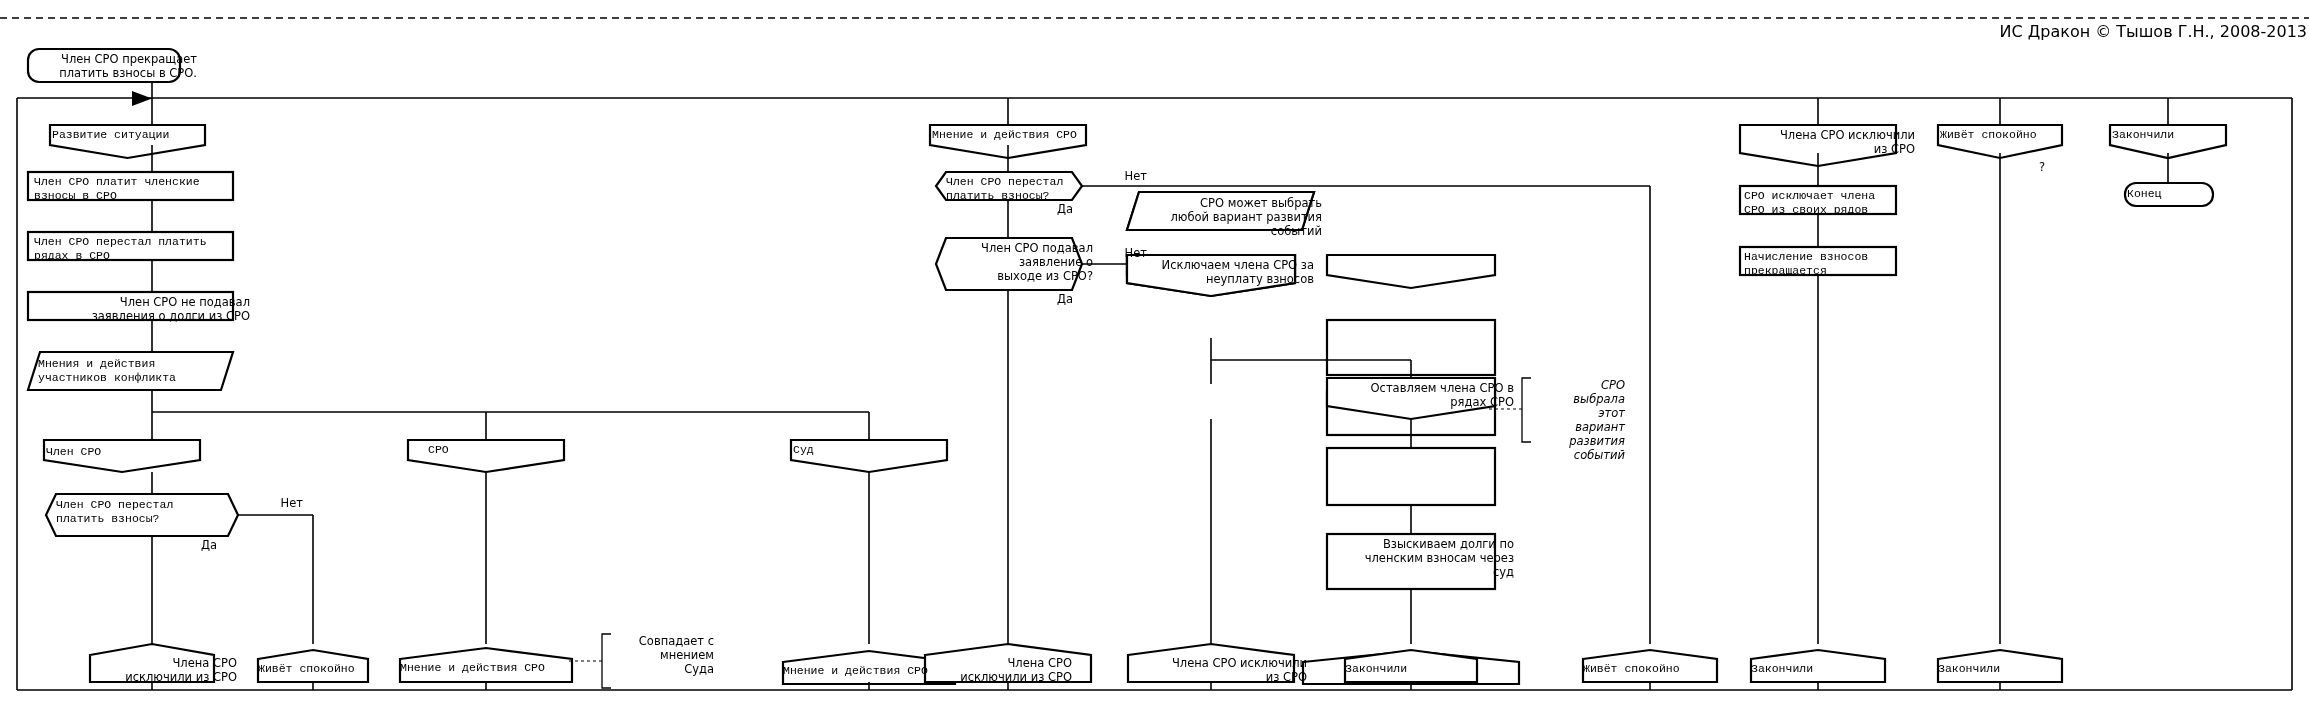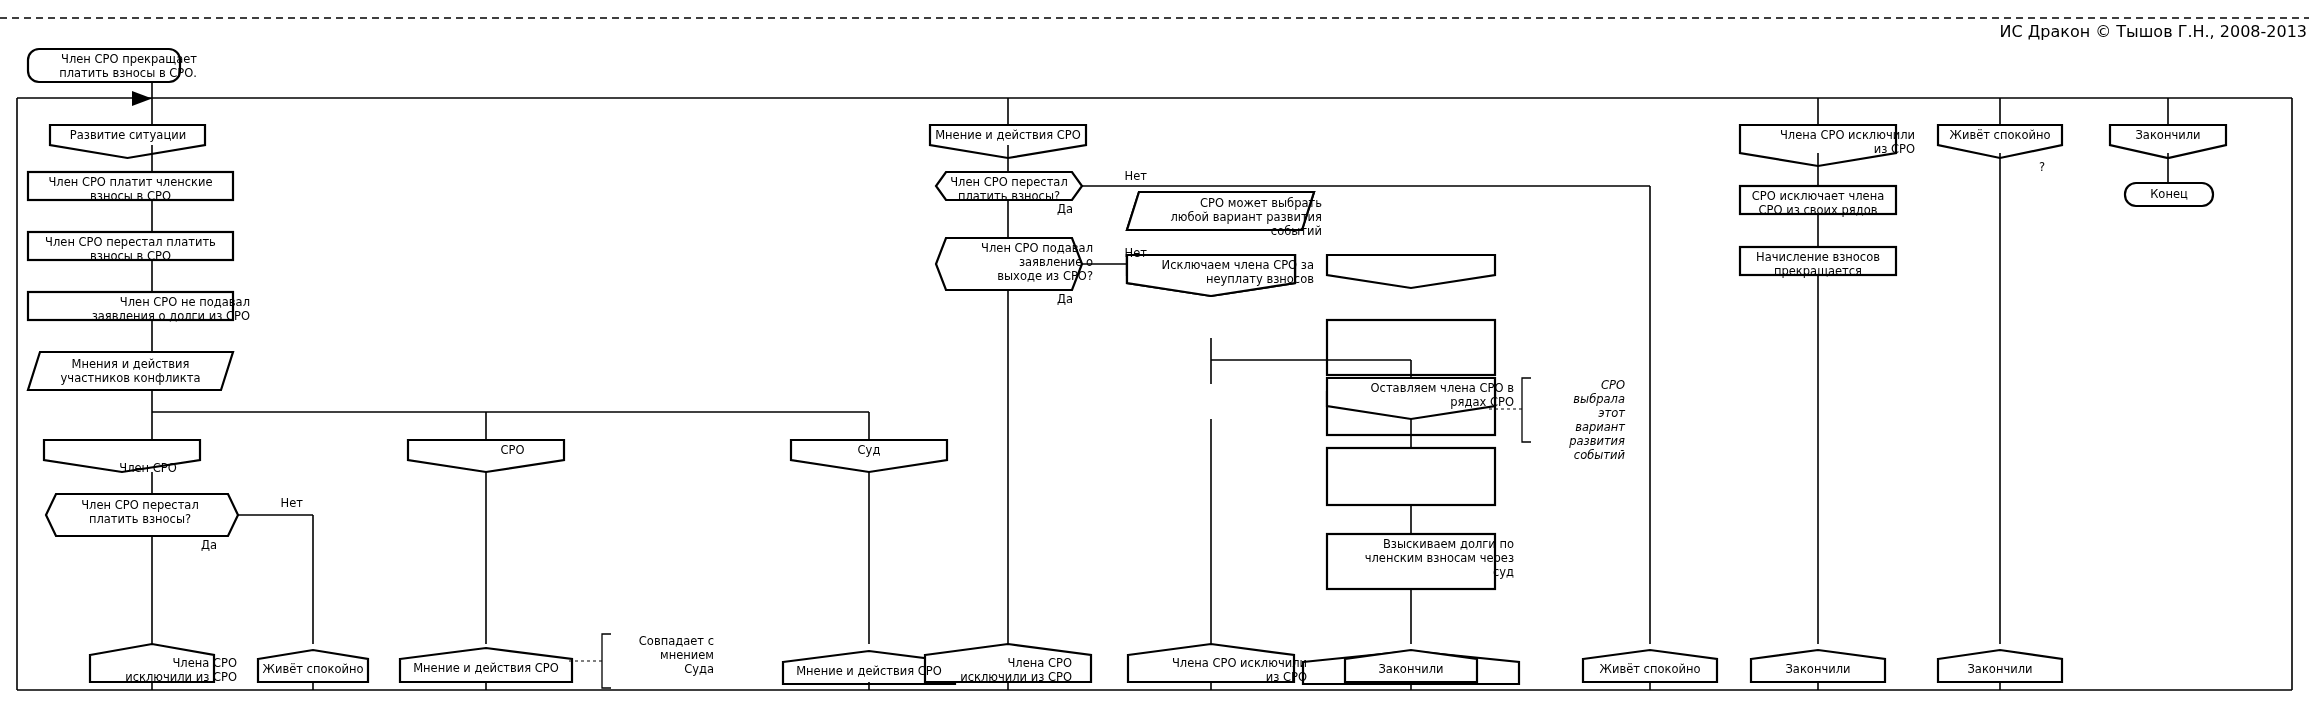--- a/index.html
+++ b/index.html
@@ -2,21 +2,21 @@
 <html><head>
 <meta charset="utf-8">
 <style>
   html,body{margin:0;padding:0;background:#ffffff;}
   body{width:2309px;height:718px;position:relative;overflow:hidden;
        font-family:"DejaVu Sans","Liberation Sans",sans-serif;}
   #canvas{position:absolute;left:0;top:0;width:2309px;height:718px;}
   svg.layer{position:absolute;left:0;top:0;width:2309px;height:718px;pointer-events:none;}
   .lbl{position:absolute;box-sizing:border-box;color:#000;font-size:11.5px;line-height:14px;
        white-space:pre-wrap;pointer-events:none;}
-  .center{text-align:center;}
+  .center{text-align:left;font-family:Liberation Mono, monospace;}
   .left{text-align:right;margin-left:21px;}
   .credit{position:absolute;font-size:16px;color:#000;right:2px;top:22px;}
 </style>
 </head>
 <body>
 
 <div id="canvas">
 
   <svg class="layer" viewBox="0 0 2309 718">
     <g fill="none" stroke="#000" stroke-width="1.6" shape-rendering="geometricPrecision">
@@ -187,25 +187,25 @@
       <path d="M1127 255 H1295 V283 L1211 296 L1127 283 Z" fill="#fff"></path>
     </g>
   </svg>
 
   <div class="credit">ИС Дракон © Тышов Г.Н., 2008-2013</div>
 
   <div class="lbl left" style="left:36px;top:52px;width:140px;">Член СРО прекращает платить взносы в СРО.</div>
 
   <div class="lbl center" style="left:52px;top:128px;width:152px;">Развитие ситуации</div>
   <div class="lbl center" style="left:34px;top:175px;width:193px;">Член СРО платит членские взносы в СРО</div>
-  <div class="lbl center" style="left:34px;top:235px;width:193px;">Член СРО перестал платить взносы в СРО</div>
+  <div class="lbl center" style="left:34px;top:235px;width:193px;">Член СРО перестал платить рядах в СРО</div>
   <div class="lbl left" style="left:36px;top:295px;width:193px;">Член СРО не подавал заявления о долги из СРО</div>
   <div class="lbl center" style="left:38px;top:357px;width:185px;">Мнения и действия участников конфликта</div>
 
-  <div class="lbl center" style="left:46px;top:461px;width:152px;margin-left:26px;">Член СРО</div>
+  <div class="lbl center" style="left:46px;top:445px;width:152px;">Член СРО</div>
   <div class="lbl center" style="left:428px;top:443px;width:169px;">СРО</div>
   <div class="lbl center" style="left:793px;top:443px;width:152px;">Суд</div>
 
   <div class="lbl center" style="left:56px;top:498px;width:168px;">Член СРО перестал платить взносы?</div>
   <div class="lbl left" style="left:242px;top:496px;width:40px;">Нет</div>
   <div class="lbl left" style="left:156px;top:538px;width:40px;">Да</div>
 
   <div class="lbl left" style="left:96px;top:656px;width:120px;">Члена СРО исключили из СРО</div>
   <div class="lbl center" style="left:258px;top:662px;width:110px;">Живёт спокойно</div>
   <div class="lbl center" style="left:400px;top:661px;width:172px;">Мнение и действия СРО</div>

